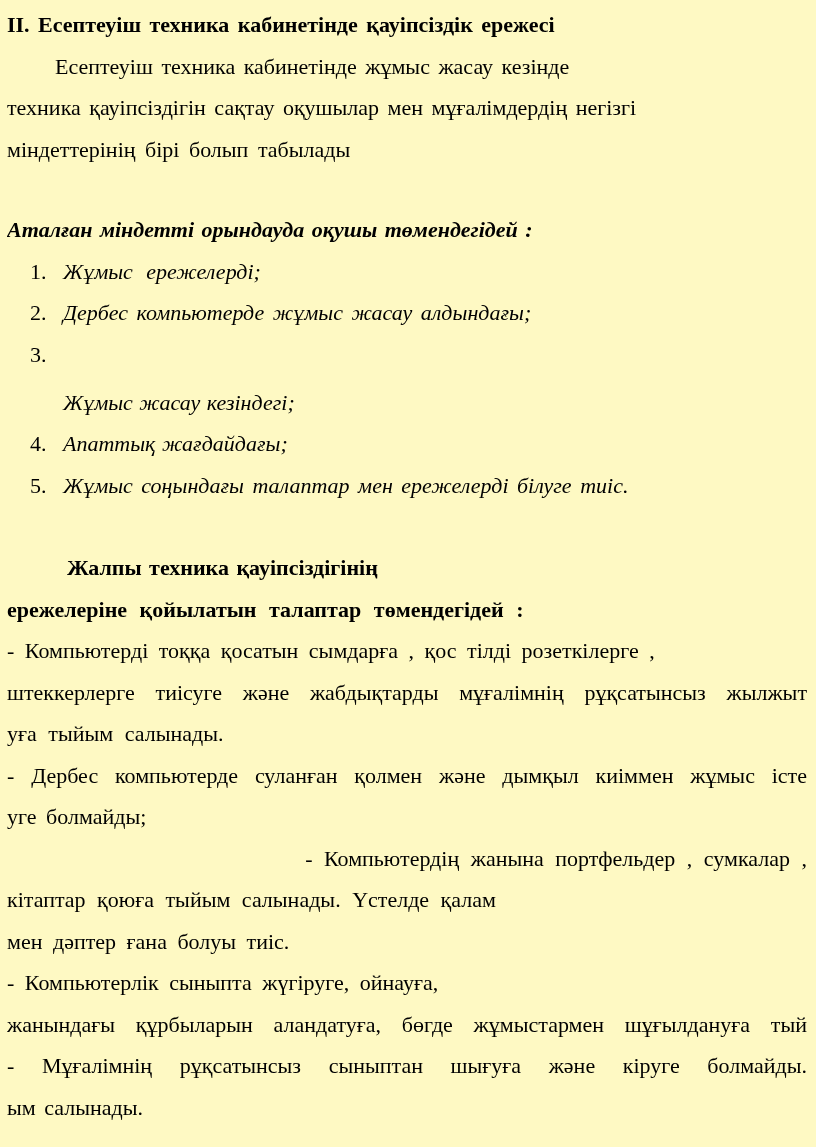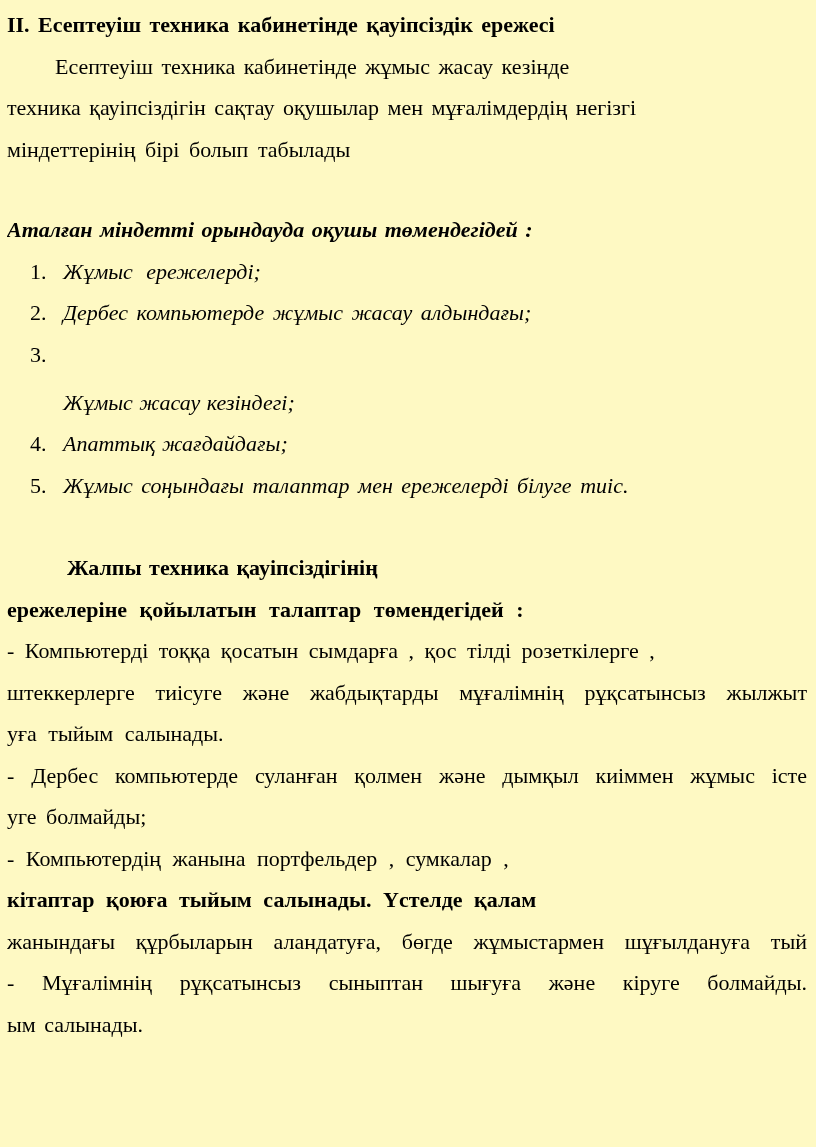--- a/index.html
+++ b/index.html
@@ -100,19 +100,21 @@
       <div class="line bold" style="padding-left: 60px; word-spacing: 2px;">Жалпы техника қауіпсіздігінің</div>
       <div class="line bold" style="word-spacing: 7px;">ережелеріне қойылатын талаптар төмендегідей :</div>
     </div>
 
   <div id="rules">
       <div class="line" style="word-spacing: 5px;">- Компьютерді тоққа қосатын сымдарға , қос тілді розеткілерге ,</div>
       <div class="line justify">штеккерлерге тиісуге және жабдықтарды мұғалімнің рұқсатынсыз жылжыт</div>
       <div class="line" style="word-spacing: 6px;">уға тыйым салынады.</div>
       <div class="line justify">- Дербес компьютерде суланған қолмен және дымқыл киіммен жұмыс істе</div>
       <div class="line" style="word-spacing: 4px;">уге болмайды;</div>
-      <div class="line" style="word-spacing: 6px;">- Компьютердің жанына портфельдер , сумкалар ,</div>
-      <div class="line" style="word-spacing: 6px; font-weight: bold;">кітаптар қоюға тыйым салынады. Үстелде қалам</div>
+      <div class="line" style="word-spacing: 6px; text-align: right;">- Компьютердің жанына портфельдер , сумкалар ,</div>
+      <div class="line" style="word-spacing: 6px;">кітаптар қоюға тыйым салынады. Үстелде қалам</div>
+      <div class="line" style="word-spacing: 5px;">мен дәптер ғана болуы тиіс.</div>
+      <div class="line" style="word-spacing: 5px;">- Компьютерлік сыныпта жүгіруге, ойнауға,</div>
       <div class="line justify">жанындағы құрбыларын аландатуға, бөгде жұмыстармен шұғылдануға тый</div>
       <div class="line justify">- Мұғалімнің рұқсатынсыз сыныптан шығуға және кіруге болмайды.</div>
       <div class="line" style="word-spacing: 3px;">ым салынады.</div>
     </div>
 </div>
 
 </body></html>

